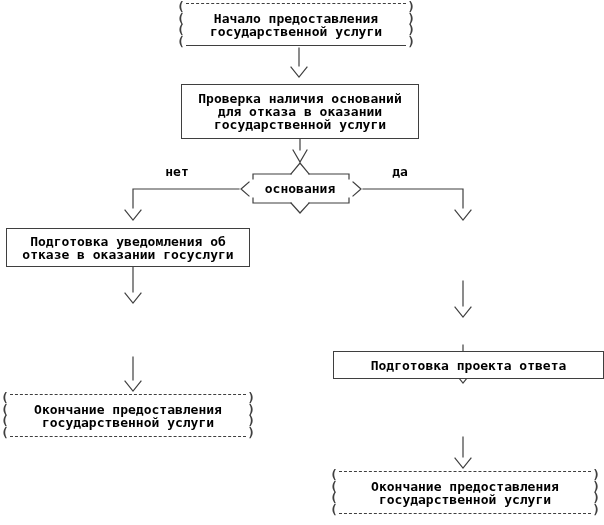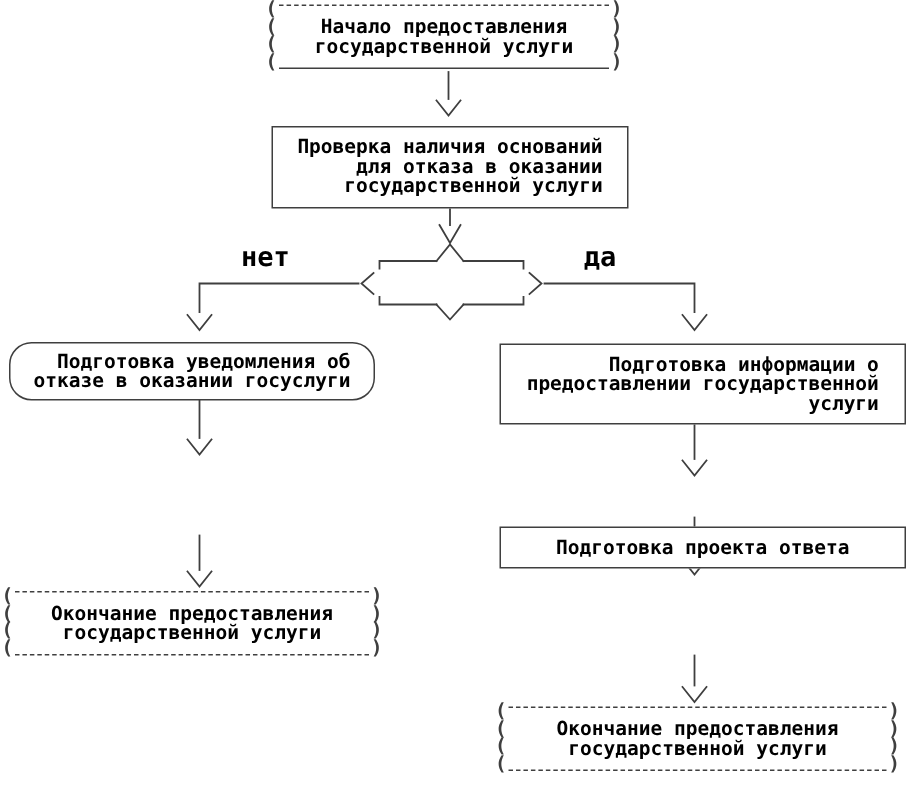--- a/index.html
+++ b/index.html
@@ -16,42 +16,42 @@
   }
   #connectors{position:absolute;left:0;top:0;width:604px;height:525px;}
   .ln{stroke:var(--line);stroke-width:1.2;fill:none;stroke-linecap:square;stroke-linejoin:miter;}
 
   
   .box{
     position:absolute;border:1px solid var(--line);background:var(--bg);
     display:flex;align-items:center;justify-content:center;
     text-align:center;font-size:13px;line-height:13px;
   }
-  .box .lbl{white-space:pre-line;text-align:right;}
+  .box .lbl{white-space:pre-line;}
 
   
   .term{position:absolute;font-size:13px;line-height:13px;}
   .term .paren{
     position:absolute;top:-1px;bottom:0;width:9px;color:var(--line);
     white-space:pre;font-size:13px;line-height:11.5px;font-weight:bold;
   }
   .term .pl{left:0;}
   .term .pr{right:0;text-align:right;}
   .term .pl::before{content:"(\A(\A(\A(";}
   .term .pr::before{content:")\A)\A)\A)";}
   .term .t-body{
     position:absolute;left:9px;right:9px;top:1px;bottom:2px;
     border-top:1px dashed var(--line);border-bottom:1px dashed var(--line);
     display:flex;align-items:center;justify-content:center;
     text-align:center;white-space:pre-line;
   }
   .term .t-body.solid-bottom{border-bottom-style:solid;}
 
   
-  .dlabel{position:absolute;text-align:center;font-size:18px;line-height:13px;}
+  .dlabel{position:absolute;text-align:center;font-size:13px;line-height:13px;}
 </style>
 </head>
 <body>
 
 <div id="canvas">
 
   <svg id="connectors" viewBox="0 0 604 525" xmlns="http://www.w3.org/2000/svg">
 
     <path class="ln" d="M299,48 V66"></path>
     <polyline class="ln" points="291,67 299,77 307,67"></polyline>
@@ -94,42 +94,38 @@
 государственной услуги</div>
     <span class="paren pr"></span>
   </div>
 
   <div class="box" style="left:181px;top:84px;width:236px;height:53px;">
     <span class="lbl">Проверка наличия оснований
 для отказа в оказании
 государственной услуги</span>
   </div>
 
+  <div class="dlabel" style="left:250px;top:182px;width:100px;">основания</div>
 
   <div class="dlabel" style="left:157px;top:165px;width:40px;">нет</div>
   <div class="dlabel" style="left:380px;top:165px;width:40px;">да</div>
 
-  <div class="box" style="left:6px;top:228px;width:242px;height:37px;border-radius:15px;">
+  <div class="box" style="left:6px;top:228px;width:242px;height:37px;">
     <span class="lbl">Подготовка уведомления об
 отказе в оказании госуслуги</span>
   </div>
 
 
   <div class="term" style="left:1px;top:393px;width:254px;height:46px;">
     <span class="paren pl"></span>
     <div class="t-body">Окончание предоставления
 государственной услуги</div>
     <span class="paren pr"></span>
   </div>
 
-  <div class="box" style="left:333px;top:229px;width:269px;height:52px;">
-    <span class="lbl">Подготовка информации о
-предоставлении государственной
-услуги</span>
-  </div>
 
   <div class="box" style="left:333px;top:319px;width:269px;height:26px;margin-top:32px;">
     <span class="lbl">Подготовка проекта ответа</span>
   </div>
 
 
   <div class="term" style="left:330px;top:470px;width:270px;height:46px;">
     <span class="paren pl"></span>
     <div class="t-body">Окончание предоставления
 государственной услуги</div>

